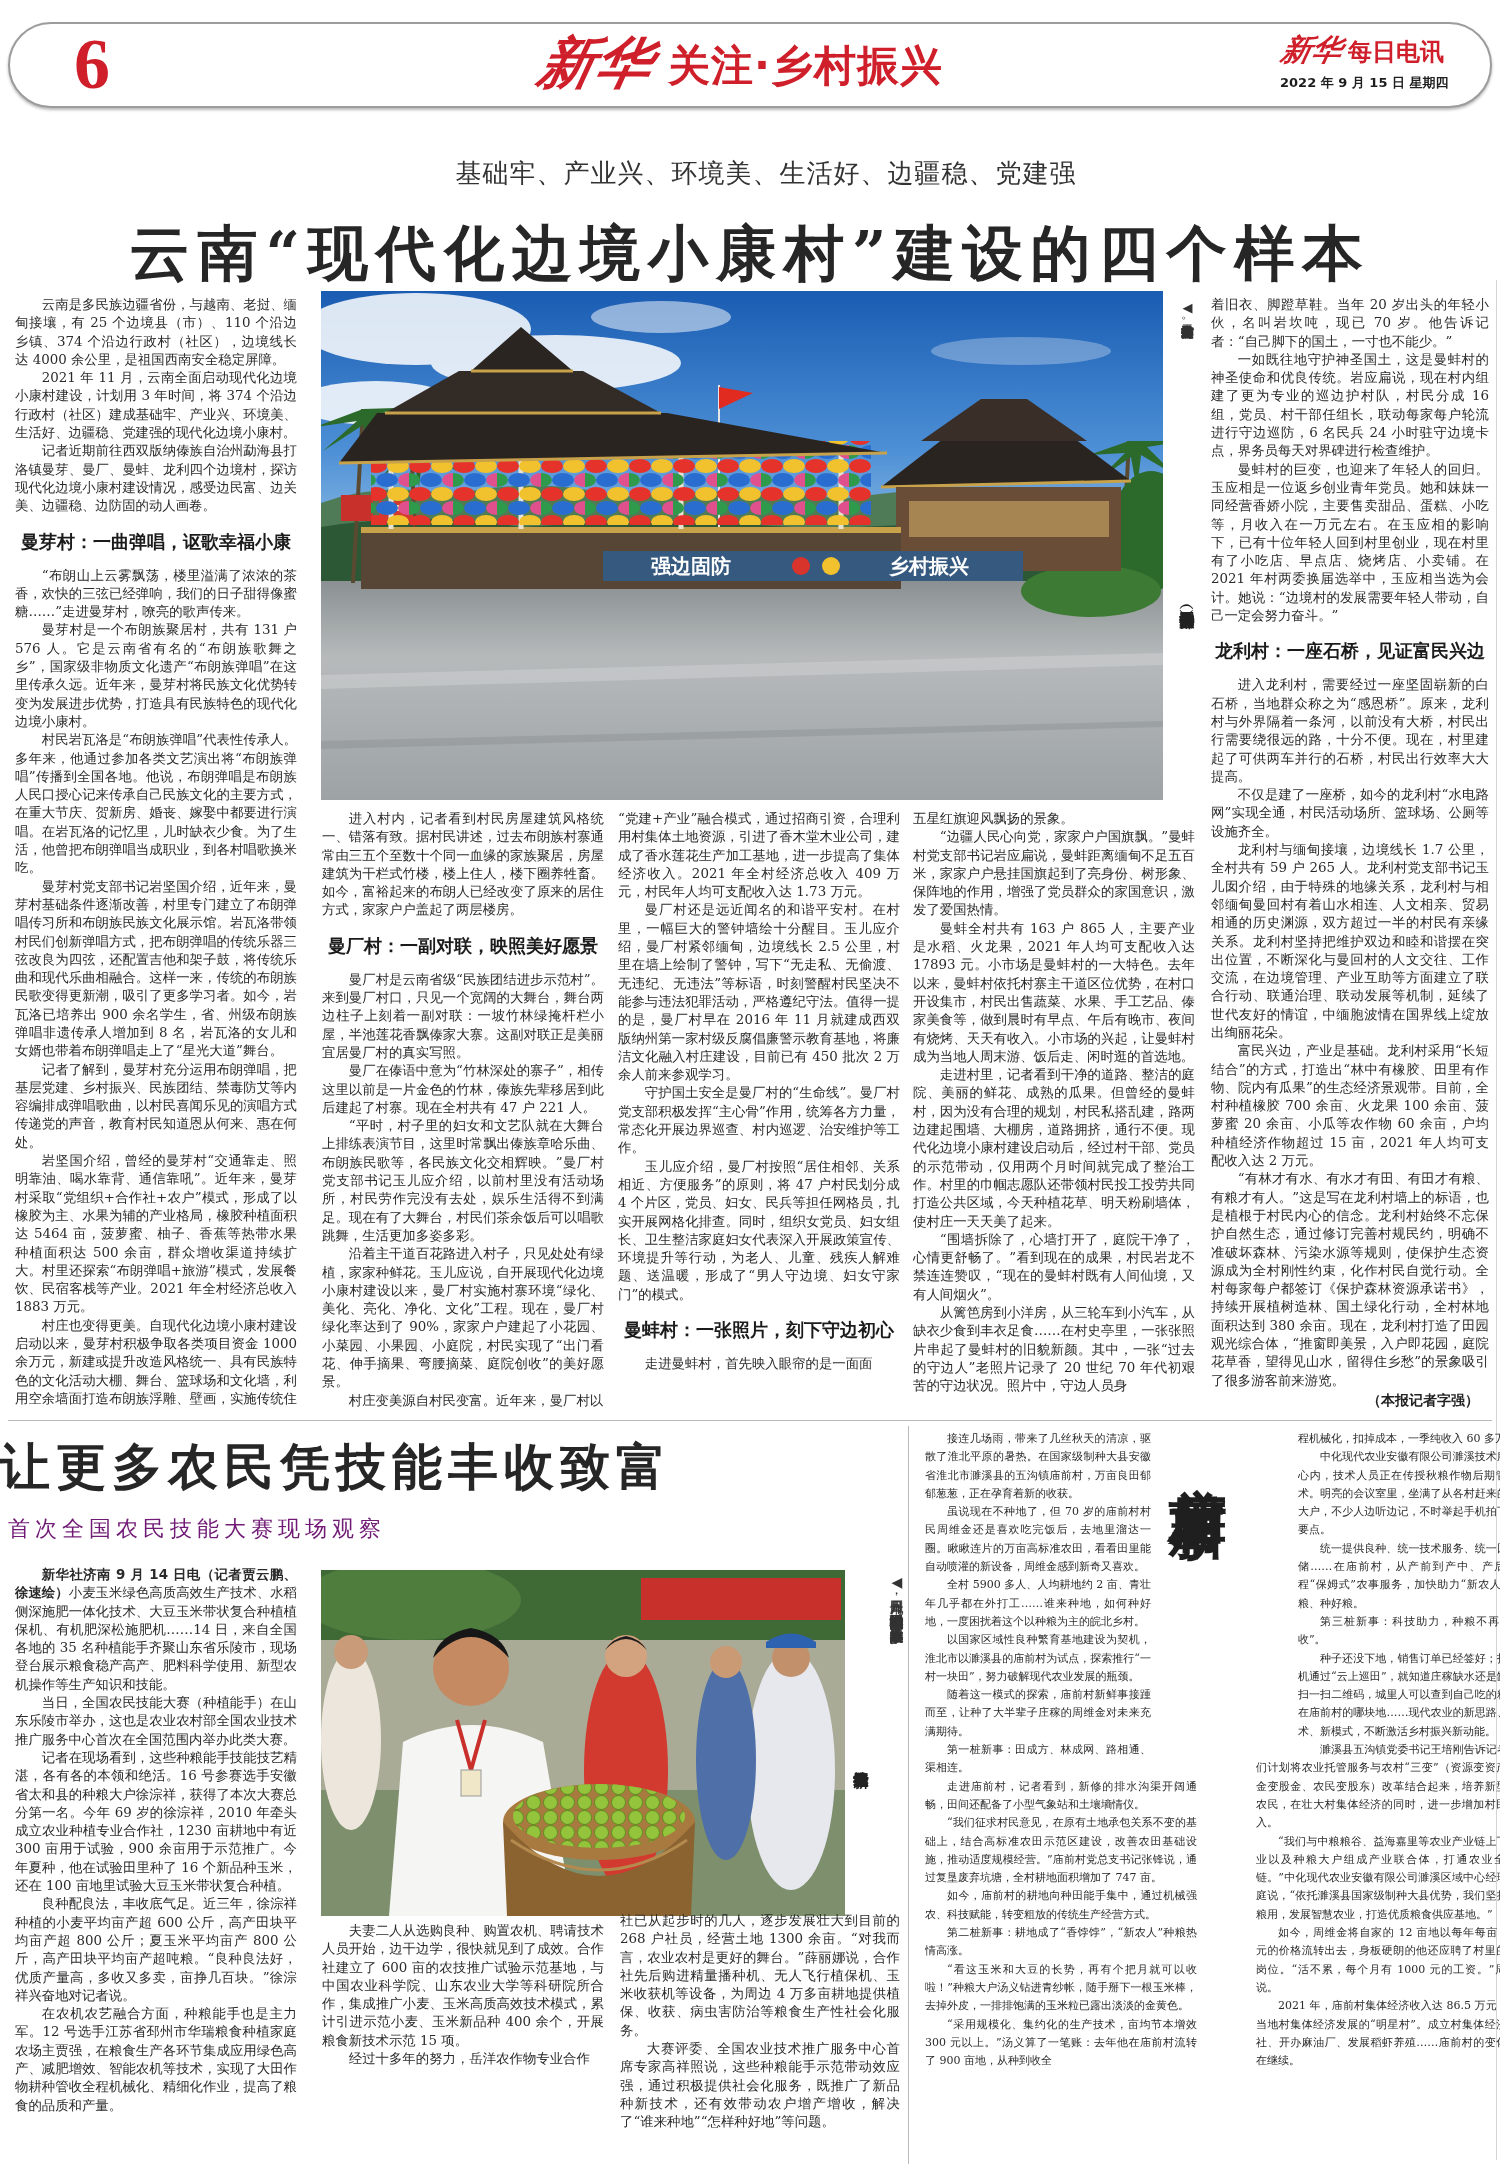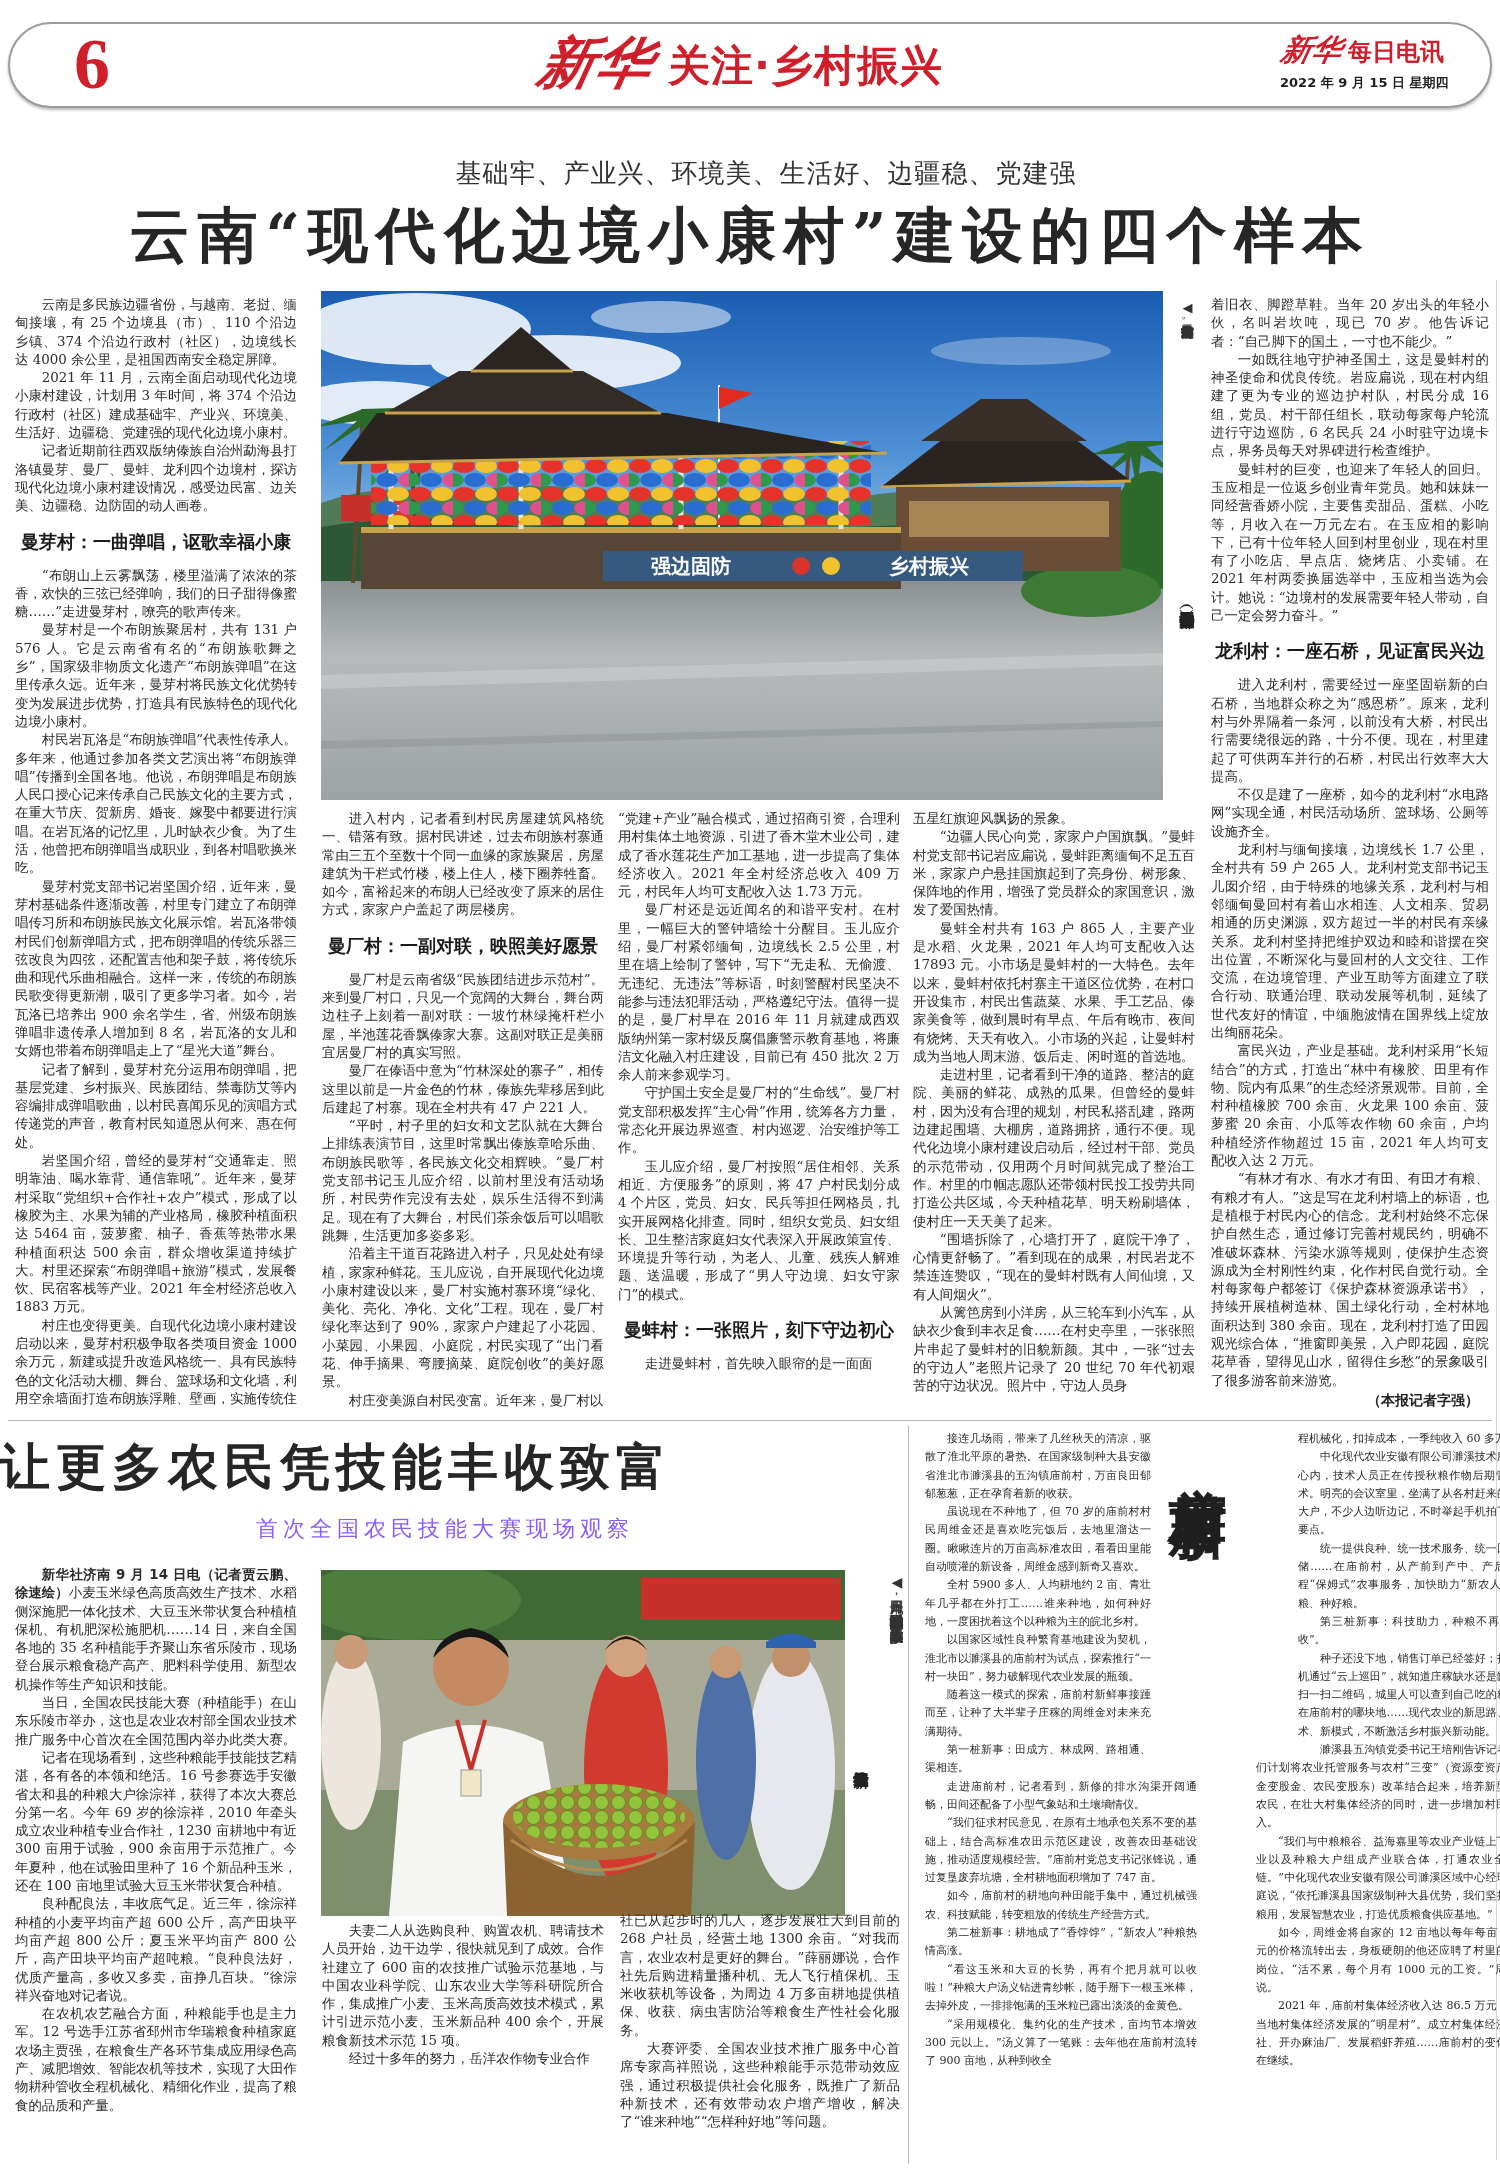--- a/index.html
+++ b/index.html
@@ -8,32 +8,32 @@
 .abs{position:absolute}
 .header-box{left:8px;top:22px;width:1484px;height:86px;border:2px solid #9c9c9c;border-radius:44px;box-shadow:0 2px 3px rgba(0,0,0,.28);background:#fff}
 .page-num{left:74px;top:22px;font:bold 72px/84px "Liberation Serif",serif;color:#cf1f2a}
 .brand-cal{font-family:"DejaVu Serif","Liberation Serif",serif;font-style:italic;font-weight:bold;color:#cf1f2a;transform:skewX(-12deg)}
 .sec-brand{left:540px;top:26px;font-size:56px;line-height:72px}
 .sec-title{left:668px;top:40px;font:bold 42px/52px "DejaVu Sans","Liberation Sans",sans-serif;color:#cf1f2a;letter-spacing:1px}
 .paper-brand{left:1282px;top:30px;font-size:30px;line-height:40px}
 .paper-name{left:1348px;top:36px;font:bold 24px/32px "DejaVu Sans","Liberation Sans",sans-serif;color:#cf1f2a}
 .paper-date{left:1280px;top:74px;width:180px;font:bold 13px/18px "DejaVu Sans","Liberation Sans",sans-serif;color:#1e1e1e;white-space:nowrap}
 .kicker{left:16px;top:156px;width:1500px;text-align:center;font:26px/34px "DejaVu Sans","Liberation Sans",sans-serif;color:#333;letter-spacing:1px}
-.main-title{left:0;top:200px;width:1500px;text-align:center;font:bold 60px/70px "DejaVu Serif","Liberation Serif",serif;color:#262626;letter-spacing:8px}
+.main-title{left:0;top:218px;width:1500px;text-align:center;font:bold 60px/70px "DejaVu Serif","Liberation Serif",serif;color:#262626;letter-spacing:8px}
 .photo{overflow:hidden;background:#bef264}
 .col{position:absolute;overflow:hidden;font-size:13.4px;line-height:18.3px;text-align:justify;color:#2a2a2a}
 .col p{text-indent:2em}
 .col p.cont{text-indent:0}
 .col h3{height:51px;text-align:center;font:bold 18px/51px "DejaVu Sans","Liberation Sans",sans-serif;color:#1b1b1b;white-space:nowrap}
 .byline{text-align:right;font:bold 14px/20px "DejaVu Sans","Liberation Sans",sans-serif;color:#222;padding-right:10px}
 .dateline{font-family:"DejaVu Sans","Liberation Sans",sans-serif;font-weight:bold}
 .vcap{writing-mode:vertical-rl;text-orientation:upright;font:13px/18px "DejaVu Sans","Liberation Sans",sans-serif;color:#333}
 .vcredit{writing-mode:vertical-rl;text-orientation:upright;font:bold 15px/18px "DejaVu Sans","Liberation Sans",sans-serif;color:#222}
 .lower-title{left:0;top:1436px;width:905px;font:bold 50px/62px "DejaVu Serif","Liberation Serif",serif;color:#262626;letter-spacing:6px}
-.lower-sub{left:0;top:1514px;width:890px;text-align:center;font:22px/30px "DejaVu Sans","Liberation Sans",sans-serif;color:#8b5cf6;letter-spacing:5px}
+.lower-sub{left:8px;top:1514px;width:890px;font:22px/30px "DejaVu Sans","Liberation Sans",sans-serif;color:#701a75;letter-spacing:5px}
 .mq-title{left:1166px;top:1440px;writing-mode:vertical-rl;text-orientation:upright;font:bold 58px/64px "DejaVu Serif","Liberation Serif",serif;color:#1f1f1f;letter-spacing:4px}
 .mq{font-size:11px}
 .spacer-r{float:right;width:46px;height:330px}
 .spacer-l{float:left;width:42px;height:312px}
 .hrule{background:#b9b9b9}
 </style>
 </head>
 <body>
 
 <div class="abs header-box"></div>

